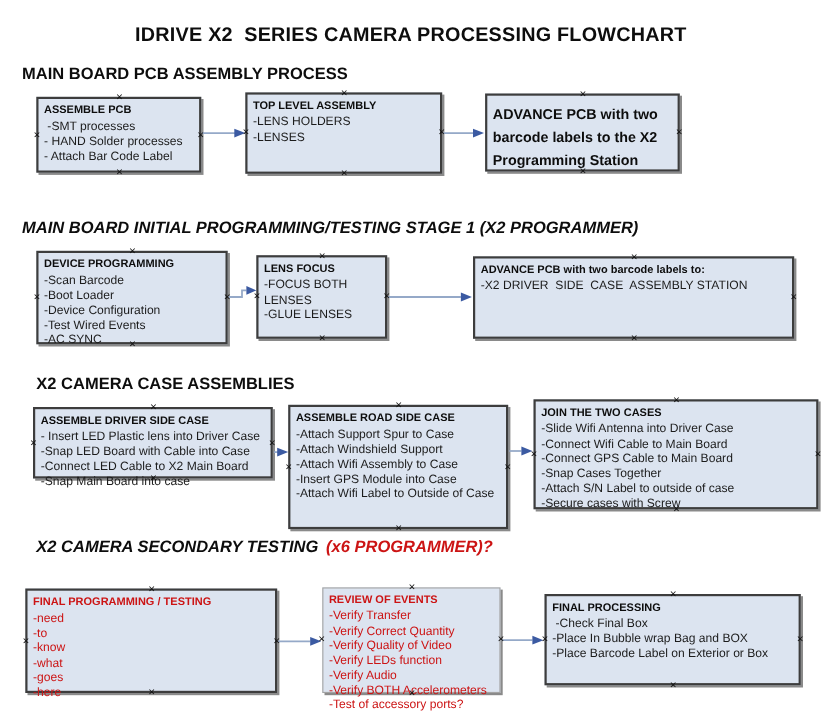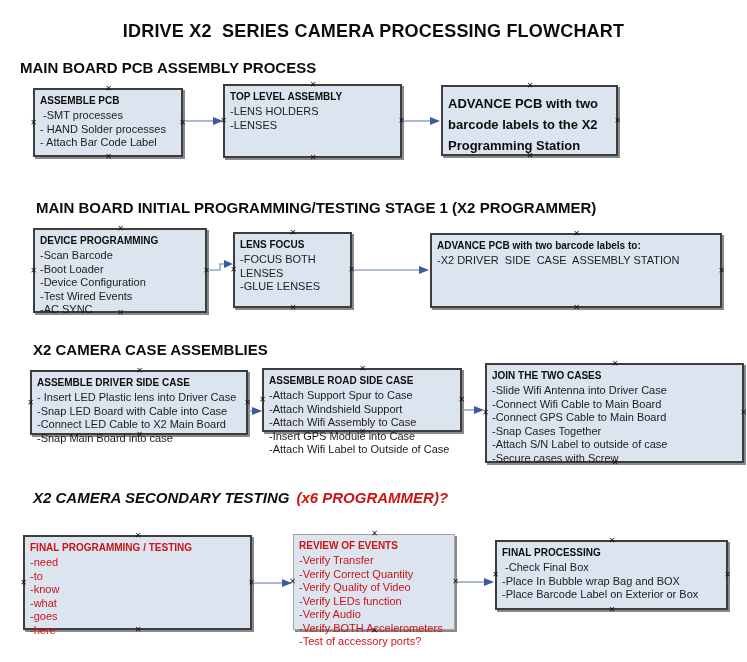--- a/index.html
+++ b/index.html
@@ -92,21 +92,21 @@
 
     <div class="box big-text" style="left:441px; top:85px; width:177px; height:71px;">
       <span class="handle h-top"></span>
       <span class="handle h-bottom"></span>
       <span class="handle h-right"></span>
       <div class="box-title">ADVANCE PCB with two barcode labels to the X2 Programming Station</div>
     </div>
   </div>
 
   <div>
-    <div class="sec-heading" style="left:36px; top:199px;">MAIN BOARD INITIAL PROGRAMMING/TESTING STAGE 1 (X2 PROGRAMMER)</div>
+    <div class="sec-heading" style="left:20px; top:199px;font-style:italic;">MAIN BOARD INITIAL PROGRAMMING/TESTING STAGE 1 (X2 PROGRAMMER)</div>
 
     <div class="box" style="left:33px; top:228px; width:174px; height:85px;">
       <span class="handle h-top"></span>
       <span class="handle h-bottom"></span>
       <span class="handle h-left"></span>
       <span class="handle h-right"></span>
       <div class="box-title">DEVICE PROGRAMMING</div>
       <div class="box-item">-Scan Barcode</div>
       <div class="box-item">-Boot Loader</div>
       <div class="box-item">-Device Configuration</div>
@@ -156,21 +156,21 @@
       <div class="box-item">-Snap LED Board with Cable into Case</div>
       <div class="box-item">-Connect LED Cable to X2 Main Board</div>
       <div class="box-item">-Snap Main Board into case</div>
     </div>
 
     <svg class="arrow" style="left:249px; top:405px;" width="13" height="12">
       <line x1="0" y1="6" x2="4" y2="6"></line>
         <polygon points="3,2 13,6 3,10"></polygon>
     </svg>
 
-    <div class="box" style="left:262px; top:368px; width:200px; height:64px;">
+    <div class="box" style="left:262px; top:368px; width:200px; height:113px;">
       <span class="handle h-top"></span>
       <span class="handle h-bottom"></span>
       <span class="handle h-left"></span>
       <span class="handle h-right"></span>
       <div class="box-title">ASSEMBLE ROAD SIDE CASE</div>
       <div class="box-item">-Attach Support Spur to Case</div>
       <div class="box-item">-Attach Windshield Support</div>
       <div class="box-item">-Attach Wifi Assembly to Case</div>
       <div class="box-item">-Insert GPS Module into Case</div>
       <div class="box-item">-Attach Wifi Label to Outside of Case</div>
@@ -231,21 +231,21 @@
       <div class="box-item">-Verify Audio</div>
       <div class="box-item">-Verify BOTH Accelerometers</div>
       <div class="box-item">-Test of accessory ports?</div>
     </div>
 
     <svg class="arrow" style="left:456px; top:576px;" width="38" height="12">
       <line x1="0" y1="6" x2="28" y2="6"></line>
         <polygon points="28,2 38,6 28,10"></polygon>
     </svg>
 
-    <div class="box" style="left:495px; top:540px; width:233px; height:70px;">
+    <div class="box" style="left:495px; top:540px; width:233px; height:83px;">
       <span class="handle h-top"></span>
       <span class="handle h-bottom"></span>
       <span class="handle h-left"></span>
       <span class="handle h-right"></span>
       <div class="box-title">FINAL PROCESSING</div>
       <div class="box-item"> -Check Final Box</div>
       <div class="box-item">-Place In Bubble wrap Bag and BOX</div>
       <div class="box-item">-Place Barcode Label on Exterior or Box</div>
     </div>
   </div>

